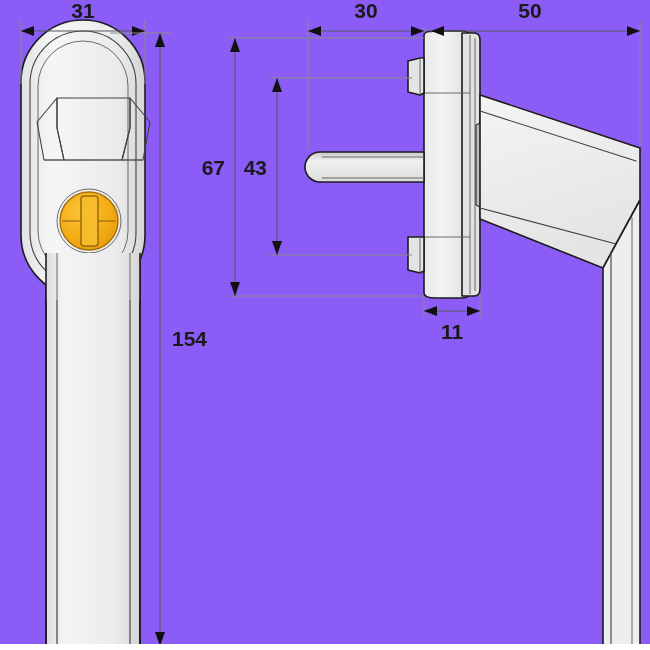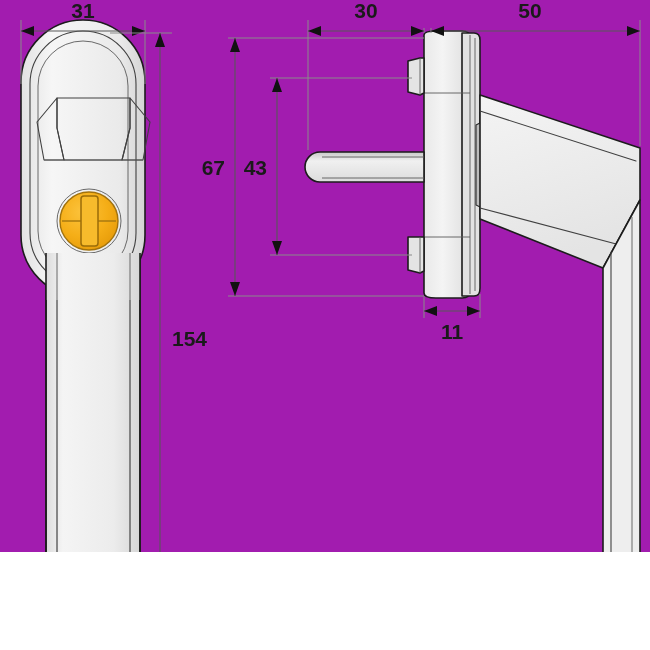--- a/index.html
+++ b/index.html
@@ -7,22 +7,22 @@
     margin: 0;
     padding: 0;
     background: #ffffff;
   }
   body {
     font-family: "Liberation Sans", sans-serif;
   }
   #drawing-root {
     position: relative;
     width: 650px;
-    height: 552px;
-    background: #a21caf;
+    height: 644px;
+    background: #8b5cf6;
     overflow: hidden;
   }
   #drawing-svg {
     display: block;
     width: 650px;
     height: 650px;
   }
   .dim-text {
     font-family: "Liberation Sans", sans-serif;
     font-size: 21px;

